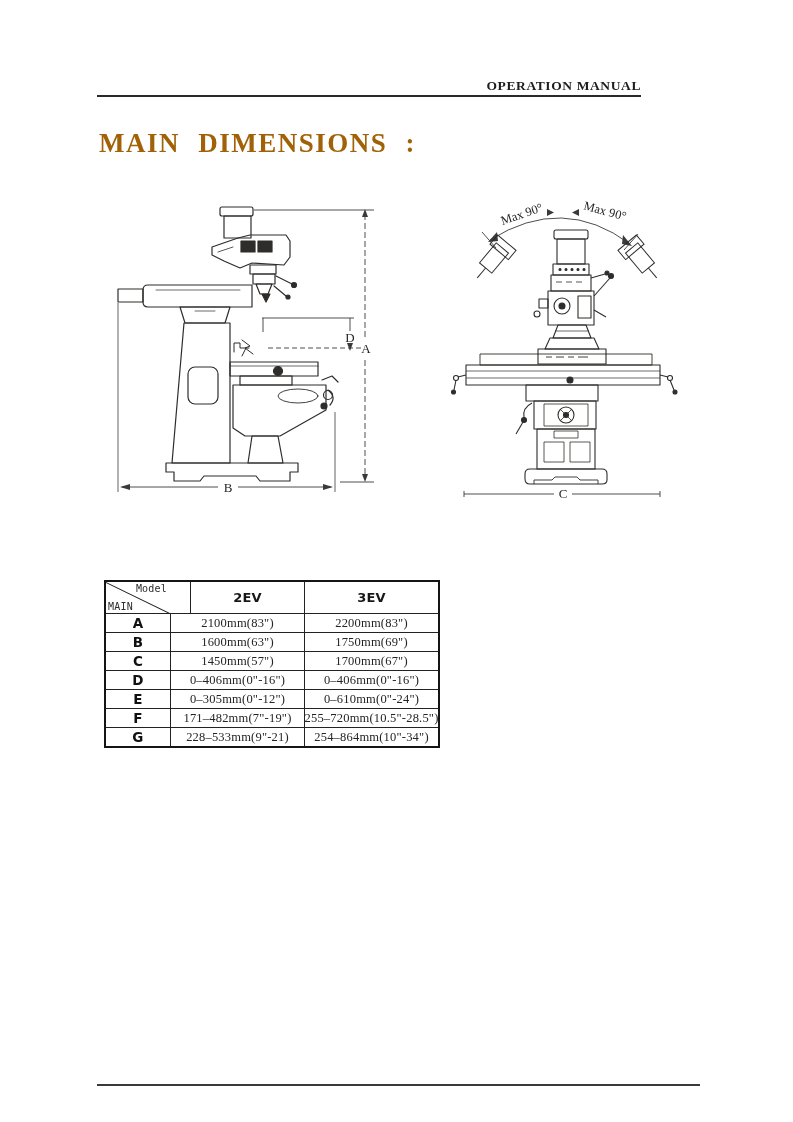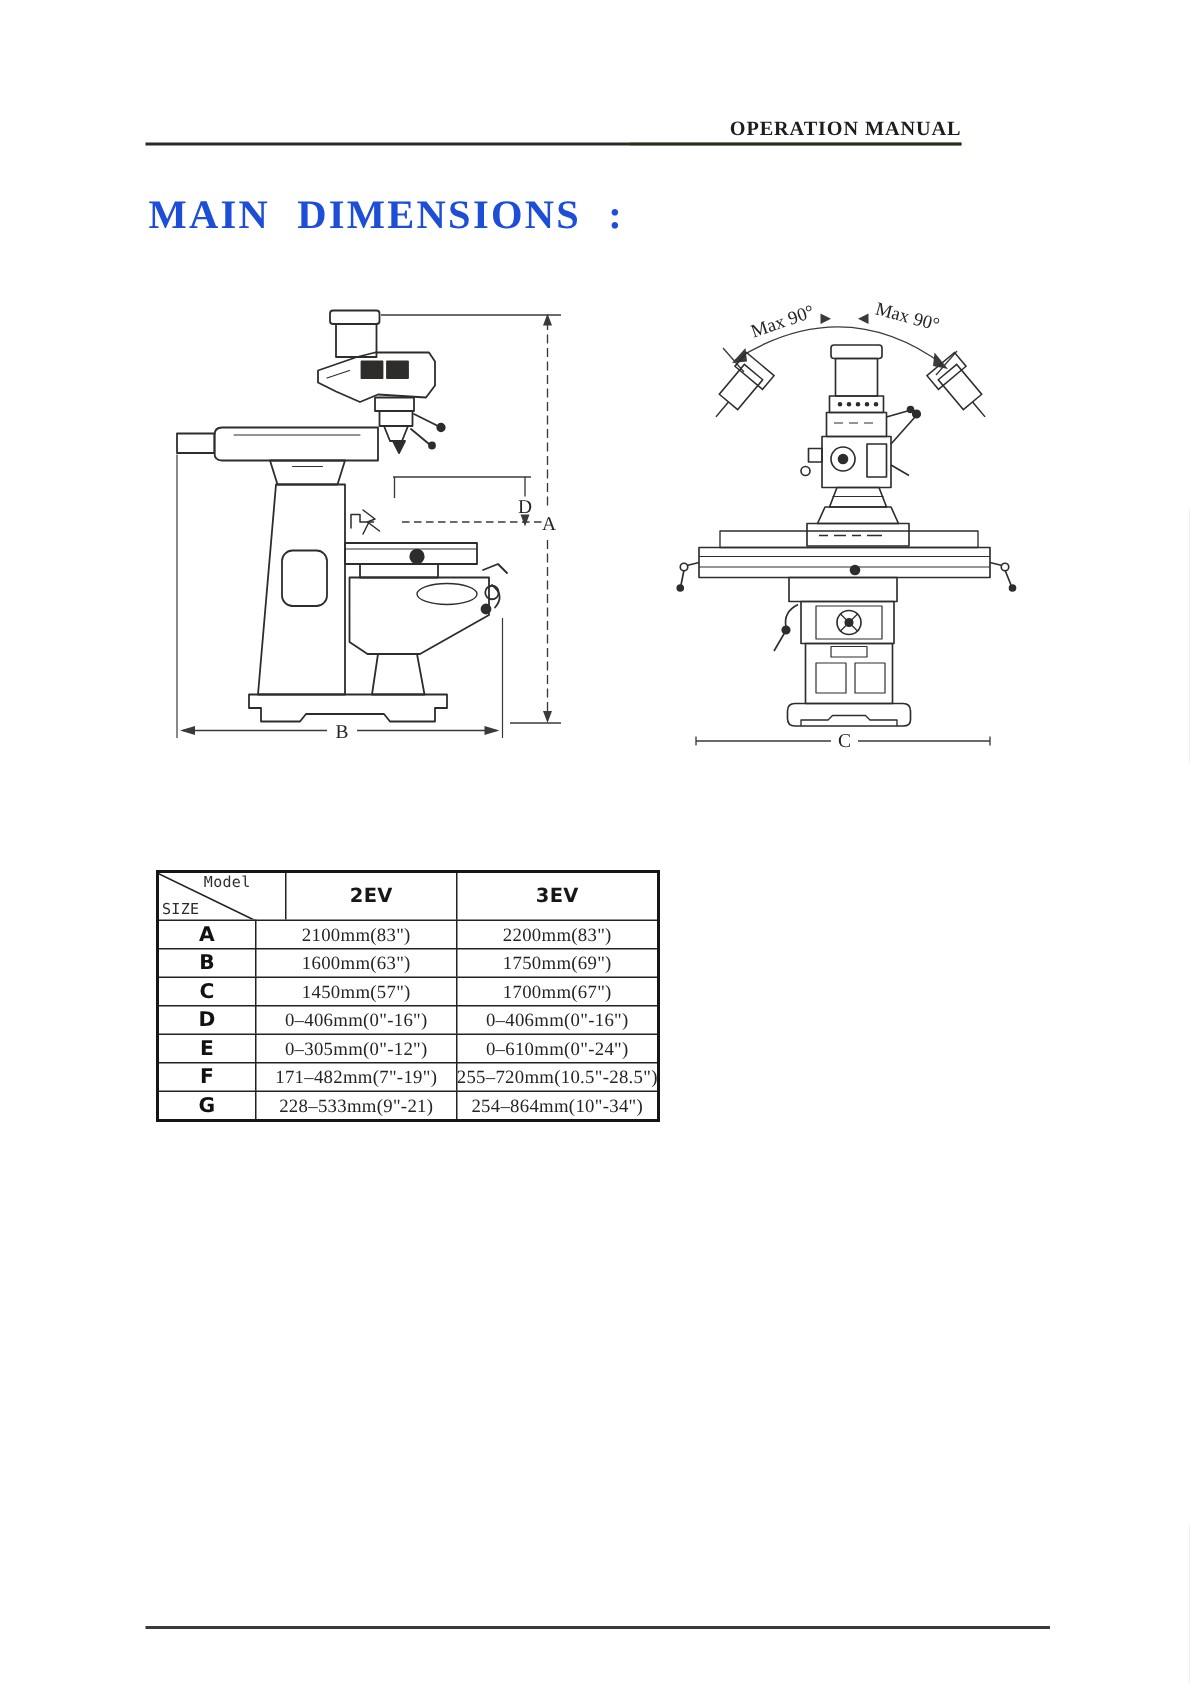--- a/index.html
+++ b/index.html
@@ -6,31 +6,31 @@
   .page {
     position:relative; width:793px; height:1122px; margin:0 auto;
     background:#ffffff; overflow:hidden;
     font-family:"Liberation Serif", serif; color:#1d1d1d;
   }
   
   .header-title{
     position:absolute; top:78px; left:420px; width:221px;
     text-align:right; font-weight:bold; font-size:13.5px;
     letter-spacing:0.6px; padding-bottom:1px;
-    border-bottom:2px solid #84cc16;
+    border-bottom:2px solid #14532d;
   }
   .header-rule{
     position:absolute; top:95px; left:97px; width:544px; height:2px;
     background:#2a2a2a;
   }
   
   .page-title{
     position:absolute; top:128px; left:99px;
     font-weight:bold; font-size:27px; letter-spacing:1.5px; word-spacing:10px;
-    color:#1d4ed8;
+    color:#a16207;
   }
   
   .fig { position:absolute; }
   .fig-side  { top:190px; left:100px; width:292px; height:310px; }
   .fig-front { top:190px; left:450px; width:235px; height:315px; }
   svg text { font-family:"Liberation Serif", serif; fill:#242424; }
   
   .dim-table{
     position:absolute; top:580px; left:104px;
     display:grid; grid-template-columns:64px 134px 134px;
@@ -234,21 +234,21 @@
       <path d="M14,301 V307 M210,301 V307"></path>
     </g>
     <text x="113" y="308" font-size="13" text-anchor="middle">C</text>
   </svg>
 
   <div class="dim-table">
     <div class="row-contents" style="display:contents">
       <div class="cell thead-cell corner col-first" style="border-top:none;">
         <span class="diag"></span>
         <span class="corner-top">Model</span>
-        <span class="corner-bottom">SIZE</span>
+        <span class="corner-bottom">MAIN</span>
       </div>
       <div class="cell thead-cell" style="border-top:none;margin-left:20px;">2EV</div>
       <div class="cell thead-cell" style="border-top:none;">3EV</div>
     </div>
     <div style="display:contents">
       <div class="cell rowh col-first">A</div>
       <div class="cell">2100mm(83")</div>
       <div class="cell">2200mm(83")</div>
     </div>
     <div style="display:contents">

